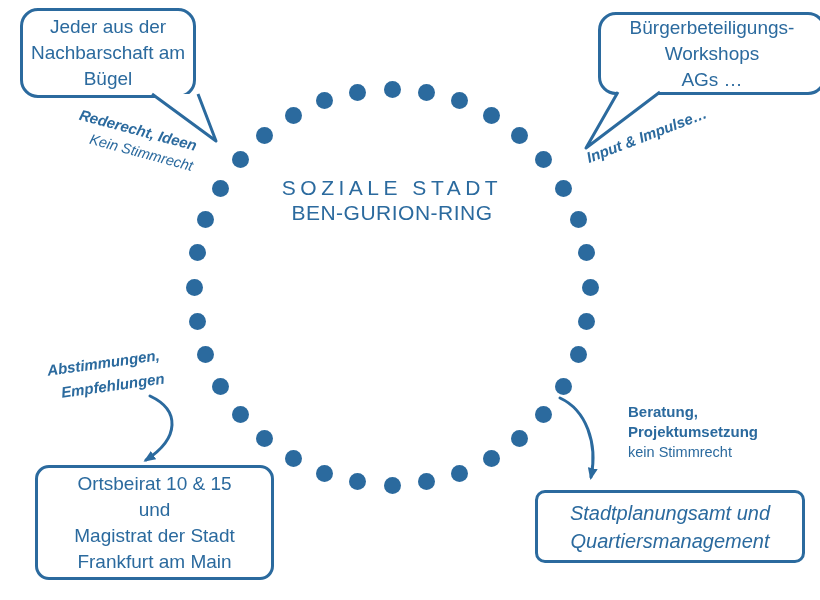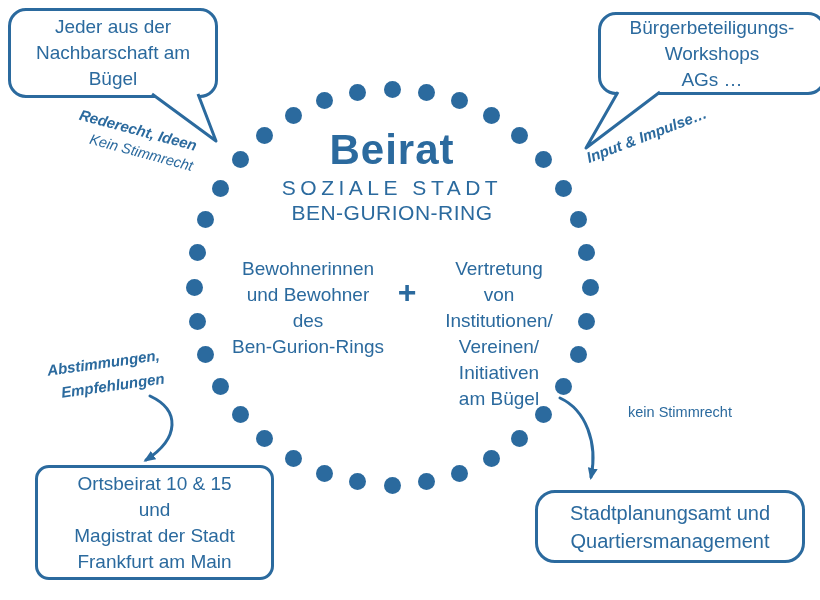--- a/index.html
+++ b/index.html
@@ -18,24 +18,24 @@
   .col { font-size: 19px; line-height: 26px; text-align: center; white-space: pre-line; color: var(--blue); }
   .col.left { width: 172px; }
   .col.right { width: 138px; margin-left: 10px; }
   .plus { font-size: 32px; font-weight: bold; padding-top: 18px; width: 26px; text-align: center; color: var(--blue); }
 
   .voting { top: 438px; font-size: 19px; }
 
   .bubble { position: absolute; background: #fff; border: 3px solid var(--blue); border-radius: 18px;
             display: flex; align-items: center; justify-content: center; z-index: 4; }
   .bubble span { white-space: pre-line; text-align: center; color: var(--blue); font-size: 19px; line-height: 26px; }
-  .b-tl { left: 8px; top: 8px;  width: 210px; height: 90px; }
+  .b-tl { left: 20px; top: 8px;  width: 176px; height: 90px; }
   .b-tr { left: 598px; top: 12px; width: 228px; height: 83px; }
   .b-bl { left: 35px; top: 465px; width: 239px; height: 115px; border-radius: 14px; }
-  .b-br { left: 535px; top: 490px; width: 270px; height: 73px; border-radius: 20px; }
+  .b-br { left: 535px; top: 490px; width: 270px; height: 73px; border-radius: 10px; font-style: italic; }
   .b-br span { font-size: 20px; line-height: 28px; }
 
   svg.overlay { position: absolute; left: 0; top: 0; z-index: 6; pointer-events: none; }
   .tail { fill: #ffffff; stroke: var(--blue); stroke-width: 3; stroke-linejoin: round; }
   .curve { fill: none; stroke: var(--blue); stroke-width: 3; stroke-linecap: round; }
 
   .ann { position: absolute; z-index: 8; color: var(--blue); white-space: nowrap; transform-origin: left top; }
   .bi { font-weight: bold; font-style: italic; font-size: 15px; }
   .it { font-style: italic; font-size: 14.5px; }
   .a-tl1 { left: 82px; top: 106px; transform: rotate(15deg); }
@@ -84,37 +84,23 @@
       <div class="dot" style="left: 417.882px; top: 83.5081px;"></div>
       <div class="dot" style="left: 451.22px; top: 92.4409px;"></div>
       <div class="dot" style="left: 482.5px; top: 107.027px;"></div>
       <div class="dot" style="left: 510.772px; top: 126.823px;"></div>
       <div class="dot" style="left: 535.177px; top: 151.228px;"></div>
       <div class="dot" style="left: 554.973px; top: 179.5px;"></div>
       <div class="dot" style="left: 569.559px; top: 210.78px;"></div>
       <div class="dot" style="left: 578.492px; top: 244.118px;"></div>
     </div>
 
-  <div class="cx title">Beirat</div>
   <div class="cx sub1">SOZIALE STADT</div>
   <div class="cx sub2">BEN-GURION-RING</div>
 
-  <div class="groups">
-    <div class="col left">Bewohnerinnen
-und Bewohner
-des
-Ben-Gurion-Rings</div>
-    <div class="plus">+</div>
-    <div class="col right">Vertretung
-von
-Institutionen/
-Vereinen/
-Initiativen
-am Bügel</div>
-  </div>
 
 
   <div class="bubble b-tl">
     <span>Jeder aus der
 Nachbarschaft am
 Bügel</span>
   </div>
   <div class="bubble b-tr">
     <span>Bürgerbeteiligungs-
 Workshops
@@ -142,16 +128,18 @@
     <path class="curve" d="M 150 396 C 180 410 180 438 146 460" marker-end="url(#ah)"></path>
     <path class="curve" d="M 560 398 C 586 410 598 443 591 477" marker-end="url(#ah)"></path>
   </svg>
 
   <div class="ann bi a-tl1">Rederecht, Ideen</div>
   <div class="ann it a-tl2">Kein Stimmrecht</div>
   <div class="ann bi a-tr">Input &amp; Impulse…</div>
   <div class="ann bi a-l1">Abstimmungen,</div>
   <div class="ann bi a-l2">Empfehlungen</div>
   <div class="ann a-r">
+    <div class="bold2">Beratung,
+Projektumsetzung</div>
     <div class="norm">kein Stimmrecht</div>
   </div>
 
 </div>
 
 </body></html>

